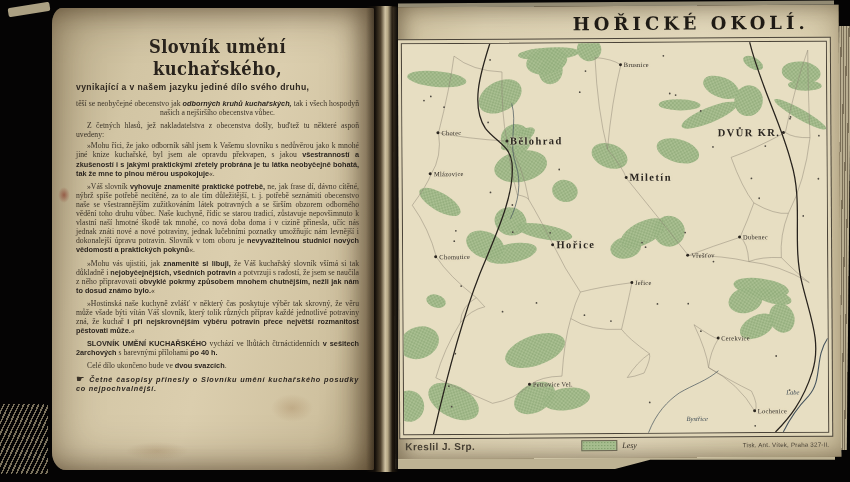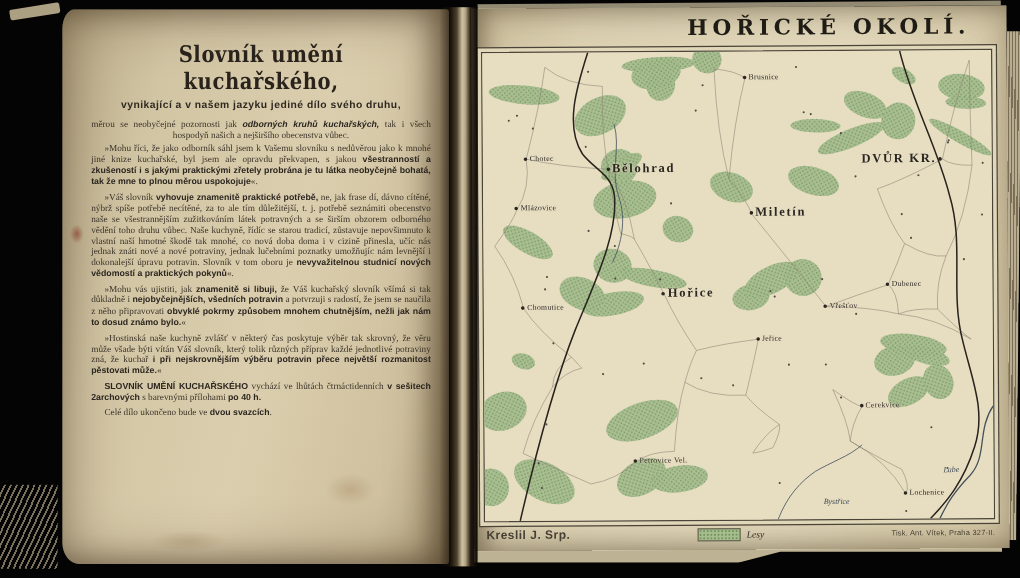--- a/index.html
+++ b/index.html
@@ -21,21 +21,21 @@
 
   
   .left-page{position:absolute;left:52px;top:8px;width:322px;height:462px;z-index:2;
       background:linear-gradient(105deg,#b9ab89 0%,#d2c5a4 22%,#dbceae 55%,#cfc19f 84%,#b3a481 100%);
       border-radius:10px 2px 2px 14px / 16px 2px 2px 18px;
       box-shadow:inset 0 0 46px rgba(60,40,18,.5), inset -14px 0 22px rgba(50,34,16,.45);}
   .lp-text{position:absolute;left:24px;right:15px;top:11px;color:#3b3328;}
   .lp-title{font-family:"DejaVu Serif",serif;font-weight:700;font-size:17px;letter-spacing:.5px;
       text-align:center;margin:18px 0 5px;color:#29231c;transform:scale(.96,1.12);}
   .lp-subtitle{font-family:"Liberation Sans",sans-serif;font-weight:700;font-size:8.6px;
-      letter-spacing:.4px;text-align:center;margin:0 0 7px;color:#2f2820;}
+      letter-spacing:.4px;margin:0 0 7px;color:#2f2820;}
   .lp-text p{margin:0 0 2px;font-size:7.7px;line-height:9.1px;text-align:justify;text-indent:11px;}
   .lp-text p.noindent{text-indent:0;}
   .lp-text p.center-last{text-align-last:center;}
   .lp-text p.spaced{margin-top:4px;}
   .lp-text p.promo{letter-spacing:.7px;margin-top:3px;}
   .lp-text .b{font-family:"Liberation Sans",sans-serif;font-weight:700;font-size:7.3px;color:#2c2620;}
   .lp-text .i{font-style:italic;}
   .lp-text .hand{font-family:"DejaVu Sans",sans-serif;font-size:9.5px;font-style:normal;}
   .stain1{position:absolute;left:4px;top:176px;width:16px;height:22px;border-radius:50%;
       background:radial-gradient(closest-side,rgba(125,35,22,.55),transparent 72%);}
@@ -92,27 +92,29 @@
   <div class="page-underside"></div>
 
   <div class="left-page">
     <div class="stain1"></div>
     <div class="stain2"></div>
     <div class="stain3"></div>
     <div class="lp-text">
       <div class="lp-title">Slovník umění kuchařského,</div>
       <div class="lp-subtitle">vynikající a v našem jazyku jediné dílo svého druhu,</div>
       <div id="paragraphs">
-          <p class="noindent center-last"><span>měrou se neobyčejné pozornosti jak </span><span class="b i">odborných kruhů kuchařských,</span><span> tak i všech hospodyň našich a nejširšího obecenstva vůbec.</span></p>
+          <p class="noindent center-last"><span>těší se neobyčejné obecenstvo jak </span><span class="b i">odborných kruhů kuchařských,</span><span> tak i všech hospodyň našich a nejširšího obecenstva vůbec.</span></p>
+          <p class="spaced"><span>Z četných hlasů, jež nakladatelstva z obecenstva došly, buďtež tu některé aspoň uvedeny:</span></p>
           <p><span>»Mohu říci, že jako odborník sáhl jsem k Vašemu slovníku s nedůvěrou jako k mnohé jiné knize kuchařské, byl jsem ale opravdu překvapen, s jakou </span><span class="b">všestranností a zkušeností i s jakými praktickými zřetely probrána je tu látka neobyčejně bohatá, tak že mne to plnou měrou uspokojuje</span><span>«.</span></p>
           <p class="spaced"><span>»Váš slovník </span><span class="b">vyhovuje znamenitě praktické potřebě,</span><span> ne, jak frase dí, dávno cítěné, nýbrž spíše potřebě necítěné, za to ale tím důležitější, t. j. potřebě seznámiti obecenstvo naše se všestrannějším zužitkováním látek potravných a se širším obzorem odborného vědění toho druhu vůbec. Naše kuchyně, řídíc se starou tradicí, zůstavuje nepovšimnuto k vlastní naší hmotné škodě tak mnohé, co nová doba doma i v cizině přinesla, učíc nás jednak znáti nové a nové potraviny, jednak lučebními poznatky umožňujíc nám levnější i dokonalejší úpravu potravin. Slovník v tom oboru je </span><span class="b">nevyvažitelnou studnicí nových vědomostí a praktických pokynů</span><span>«.</span></p>
           <p class="spaced"><span>»Mohu vás ujistiti, jak </span><span class="b">znamenitě si libuji,</span><span> že Váš kuchařský slovník všímá si tak důkladně i </span><span class="b">nejobyčejnějších, všedních potravin</span><span> a potvrzuji s radostí, že jsem se naučila z něho připravovati </span><span class="b">obvyklé pokrmy způsobem mnohem chutnějším, nežli jak nám to dosud známo bylo.</span><span>«</span></p>
           <p class="spaced"><span>»Hostinská naše kuchyně zvlášť v některý čas poskytuje výběr tak skrovný, že věru může všade býti vítán Váš slovník, který tolik různých příprav každé jednotlivé potraviny zná, že kuchař </span><span class="b">i při nejskrovnějším výběru potravin přece největší rozmanitost pěstovati může.</span><span>«</span></p>
           <p class="spaced"><span class="b">SLOVNÍK UMĚNÍ KUCHAŘSKÉHO</span><span> vychází ve lhůtách čtrnáctidenních </span><span class="b">v sešitech 2archových</span><span> s barevnými přílohami </span><span class="b">po 40 h.</span></p>
           <p class="spaced"><span>Celé dílo ukončeno bude ve </span><span class="b">dvou svazcích</span><span>.</span></p>
+          <p class="noindent promo"><span class="hand">☛ </span><span class="b i">Četné časopisy přinesly o Slovníku umění kuchařského posudky co nejpochvalnější.</span></p>
         </div>
     </div>
   </div>
 
   <div class="gutter"></div>
 
   <div class="right-page">
     <div class="map-title">HOŘICKÉ OKOLÍ.</div>
 
     <div class="map-frame">

